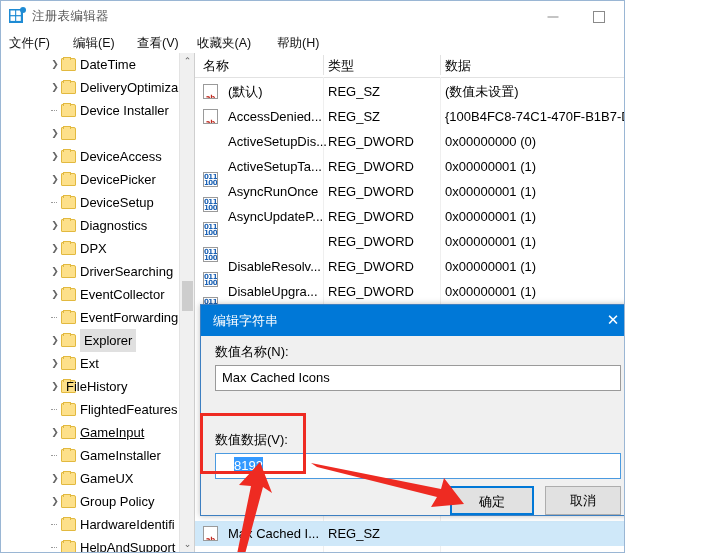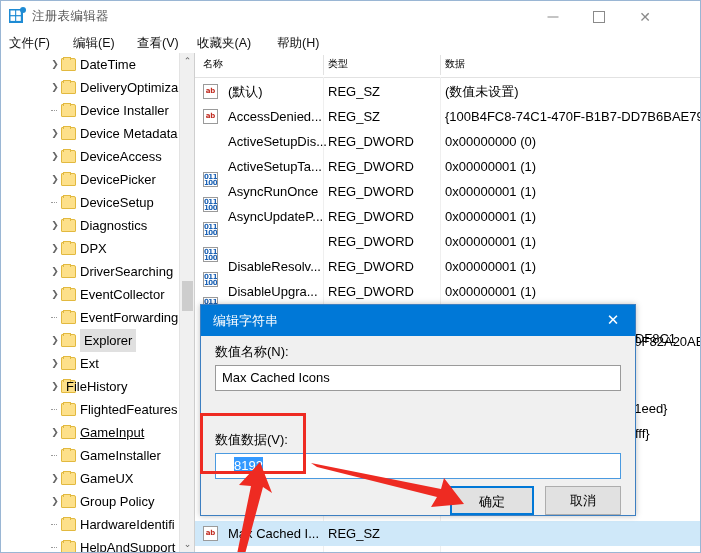--- a/index.html
+++ b/index.html
@@ -2,21 +2,21 @@
 <html><head>
 <meta charset="utf-8">
 <style>
   html,body{margin:0;padding:0;}
   body{
     width:701px;height:553px;overflow:hidden;
     font-family:"Liberation Sans","DejaVu Sans",sans-serif;
     font-size:13px;color:#000;background:#fff;
     -webkit-font-smoothing:antialiased;
   }
-  .app{position:relative;width:701px;height:553px;background:#a21caf;
+  .app{position:relative;width:625px;height:553px;background:#a21caf;
        border:1px solid #9ab6d4;box-sizing:border-box;overflow:hidden;}
 
   
   .titlebar{position:absolute;left:0;top:0;width:699px;height:31px;background:#fff;}
   .tb-icon{position:absolute;left:7px;top:6px;width:19px;height:18px;}
   .tb-title{position:absolute;left:31px;top:7px;font-size:12.5px;color:#555;
             letter-spacing:.3px;}
   .wbtn{position:absolute;top:0;width:46px;height:31px;cursor:default;}
   .wbtn .g{position:absolute;left:50%;top:50%;transform:translate(-50%,-50%);}
   .w-min{left:529px;}.w-max{left:575px;}.w-close{left:621px;}
@@ -54,34 +54,34 @@
                        background:#fde08a;border:1px solid #e2b93f;border-bottom:none;}
   .trow .lbl{position:absolute;top:0;font-size:13px;color:#000;}
   .trow.sel .lbl{background:#e0e0e0;padding:0 4px;}
   .dots{position:absolute;top:11px;width:6px;border-top:1px dotted #9a9a9a;}
 
   
   .list{position:absolute;left:194px;top:0;width:505px;height:499px;background:#fff;
         overflow:hidden;}
   .lhead{position:absolute;left:0;top:0;width:505px;height:24px;background:#fff;
          border-bottom:1px solid #e2e2e2;}
-  .lhead .hc{position:absolute;top:4px;font-size:10px;color:#000;cursor:default;}
+  .lhead .hc{position:absolute;top:4px;font-size:13px;color:#000;cursor:default;}
   .lhead .hsep{position:absolute;top:2px;width:1px;height:20px;background:#e2e2e2;}
   .lrow{position:absolute;left:0;width:505px;height:25px;line-height:25px;cursor:default;}
   .lrow .nm{position:absolute;left:33px;top:0;font-size:13px;white-space:nowrap;}
   .lrow .ty{position:absolute;left:133px;top:0;font-size:13px;white-space:nowrap;}
   .lrow .dt{position:absolute;left:250px;top:0;font-size:13px;white-space:nowrap;}
   .lrow.sel{background:#cfe8f9;}
   .colsep{position:absolute;top:24px;width:1px;height:475px;background:#efefef;}
 
   .vicon{position:absolute;left:8px;top:5px;width:15px;height:15px;
          background:#fff;border:1px solid #9a9a9a;box-sizing:border-box;
          font-size:7px;line-height:6px;font-weight:bold;text-align:center;
          overflow:hidden;font-family:"DejaVu Sans",sans-serif;}
-  .vicon.sz{color:#c02b20;padding-top:3px;}
+  .vicon.sz{color:#c02b20;padding-top:10px;}
   .vicon.dw{color:#1d63b5;letter-spacing:-.5px;padding-top:1px;margin-top:38px;}
   .vicon.dw b{display:block;font-weight:bold;}
 
   
   .dlg{position:absolute;left:199px;top:303px;width:436px;height:212px;
        background:#f0f0f0;border:1px solid #3d7fc1;box-sizing:border-box;
        box-shadow:0 0 6px rgba(0,0,0,.25);}
   .dlg-tb{position:absolute;left:0;top:0;width:434px;height:31px;background:#0078d7;}
   .dlg-tb .t{position:absolute;left:12px;top:7px;color:#fff;font-size:13px;}
   .dlg-x{position:absolute;right:0;top:0;width:44px;height:31px;color:#fff;
@@ -162,21 +162,20 @@
           <span class="fold" style="left: 60px;">
             <i></i>
           </span>
           <span class="lbl" style="left: 79px;">Device Installer</span>
         </div>
         <div class="trow">
           <span class="exp" style="left: 48px;">❯</span>
           <span class="fold" style="left: 60px;">
             <i></i>
           </span>
-          <span class="lbl" style="left: 79px;">Device Metadata</span>
         </div>
         <div class="trow">
           <span class="exp" style="left: 48px;">❯</span>
           <span class="fold" style="left: 60px;">
             <i></i>
           </span>
           <span class="lbl" style="left: 79px;">DeviceAccess</span>
         </div>
         <div class="trow">
           <span class="exp" style="left: 48px;">❯</span>

